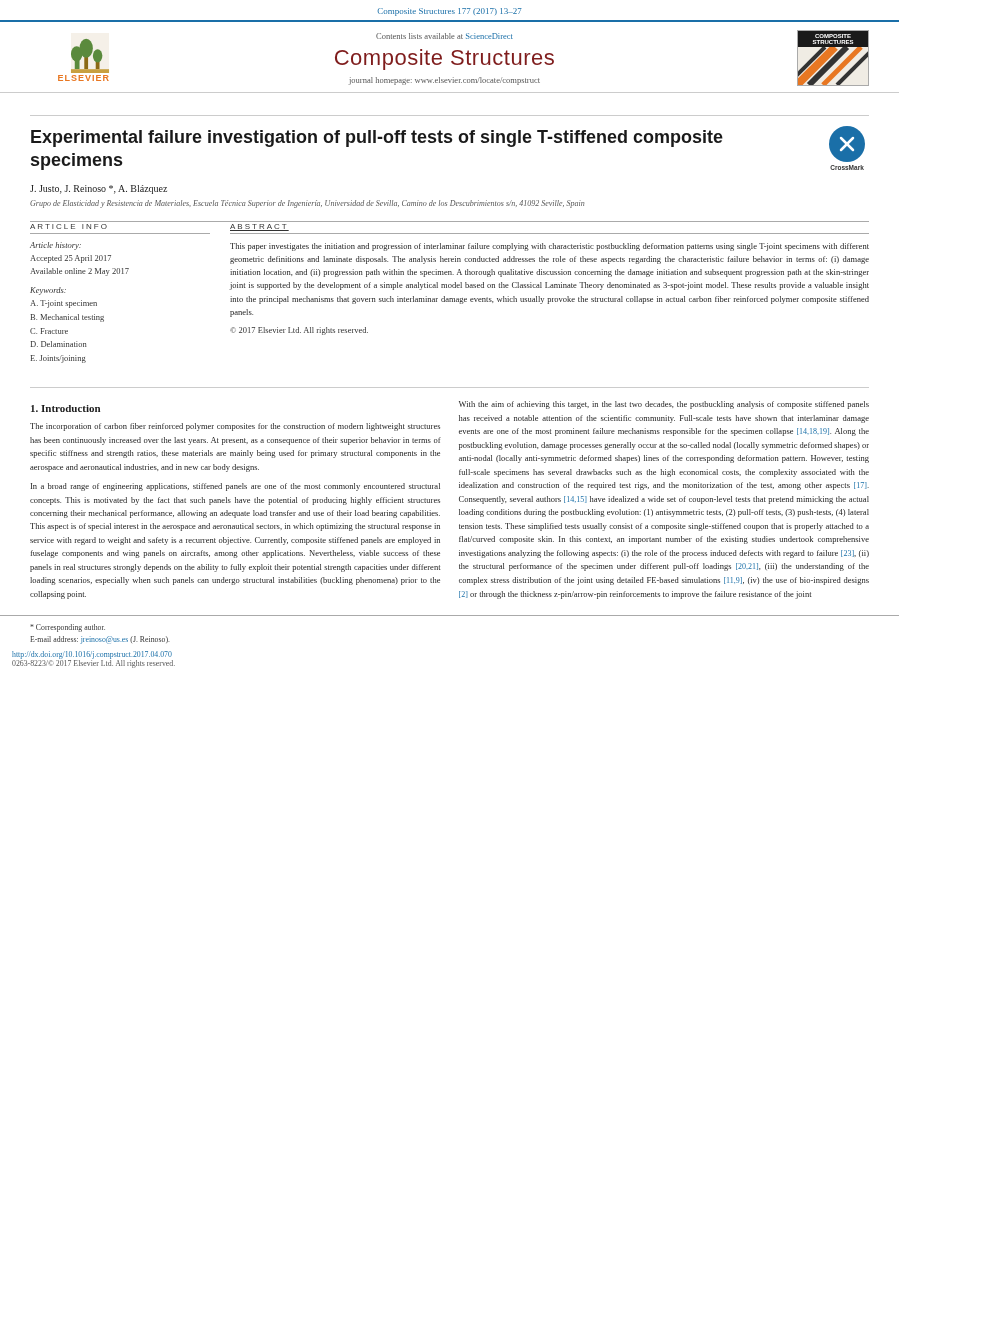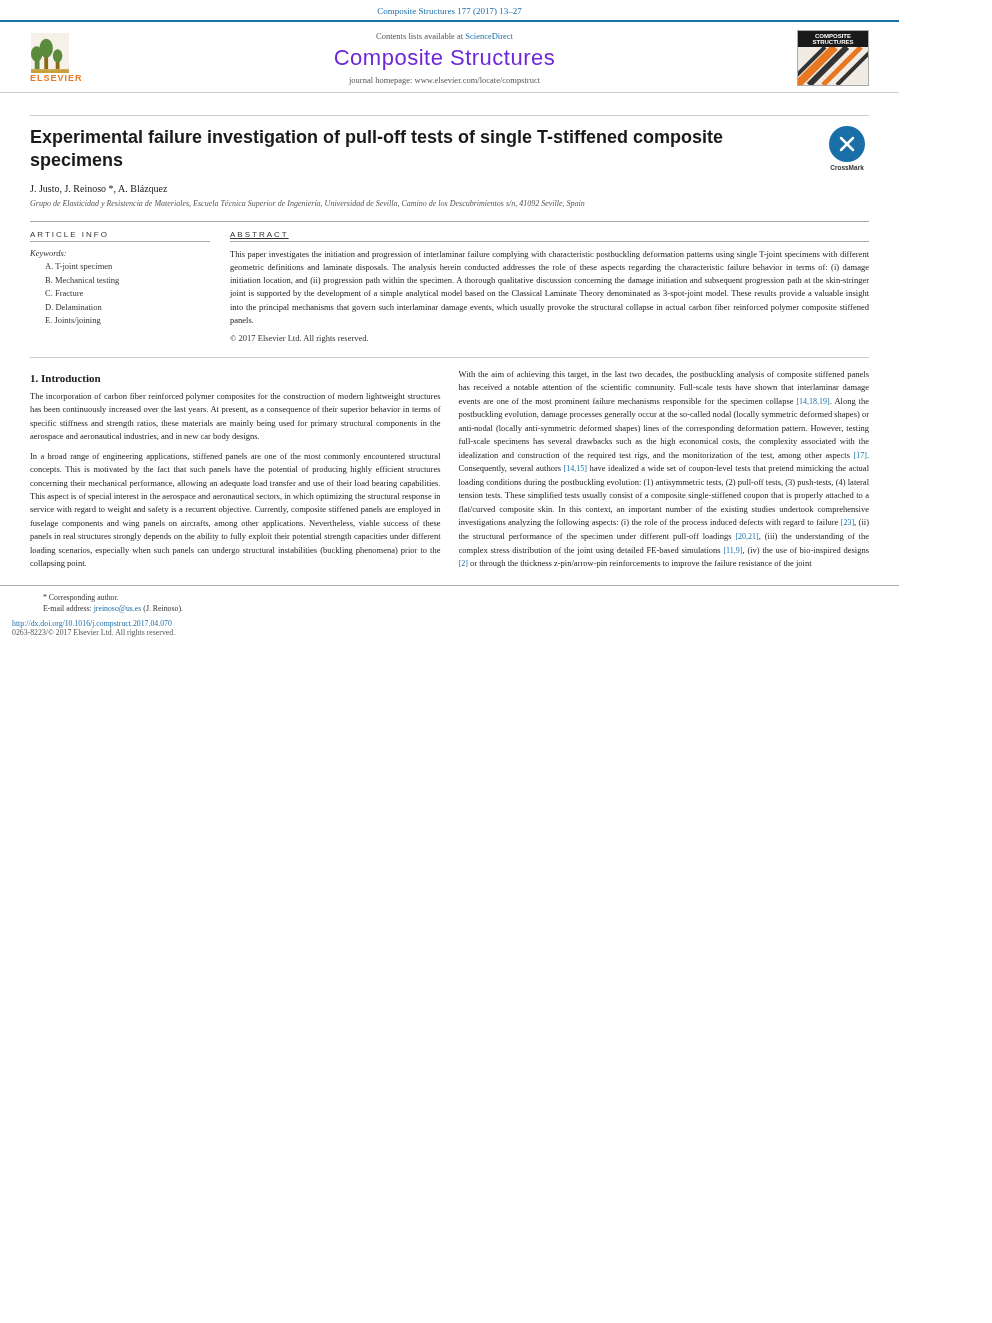--- a/index.html
+++ b/index.html
@@ -43,34 +43,34 @@
       color: #555;
       margin-bottom: 4px;
     }
     .journal-header-center .contents-line a {
       color: #1a6fa8;
       text-decoration: none;
     }
     .journal-header-center .journal-title {
       font-size: 22px;
       font-weight: normal;
-      color: #6d28d9;
+      color: #7f1d1d;
       letter-spacing: 0.5px;
       margin-bottom: 4px;
       font-family: Arial, sans-serif;
     }
     .journal-header-center .homepage-line {
       font-size: 8.5px;
       color: #555;
     }
     .elsevier-logo {
       width: 80px;
       display: flex;
       flex-direction: column;
-      align-items: flex-start;
+      align-items: flex-end;
     }
     .elsevier-logo .elsevier-tree {
       width: 40px;
       height: 40px;
     }
     .elsevier-logo .elsevier-text {
       font-size: 9px;
       color: #e87722;
       font-weight: bold;
       letter-spacing: 1px;
@@ -151,21 +151,20 @@
       font-style: italic;
       margin-bottom: 12px;
       line-height: 1.4;
     }
     
     .article-meta-row {
       display: flex;
       gap: 20px;
       margin-bottom: 14px;
       border-top: 1px solid #aaa;
-      padding-top: 8px;
     }
     .article-info {
       width: 180px;
       min-width: 180px;
     }
     .article-info .section-label {
       font-size: 8px;
       font-family: Arial, sans-serif;
       letter-spacing: 2px;
       text-transform: uppercase;
@@ -191,21 +190,20 @@
     .article-info .keywords-label {
       font-size: 8.5px;
       font-style: italic;
       color: #333;
       margin-bottom: 2px;
     }
     .article-info .keyword-item {
       font-size: 8.5px;
       color: #333;
       line-height: 1.6;
-      margin-left: 15px;
     }
     .article-abstract {
       flex: 1;
     }
     .article-abstract .section-label {
       font-size: 8px;
       font-family: Arial, sans-serif;
       letter-spacing: 2px;
       text-transform: uppercase;
       color: #333;
@@ -255,21 +253,21 @@
       color: #222;
       text-align: justify;
       margin-bottom: 6px;
     }
     .body-text .ref {
       color: #1a6fa8;
       font-size: 8px;
     }
     
     .footnote-area {
-      padding: 6px 30px 0 43px;
+      padding: 6px 30px 0 30px;
       border-top: 1px solid #aaa;
       margin-top: 8px;
     }
     .footnote-text {
       font-size: 7.8px;
       color: #333;
       line-height: 1.5;
     }
     .footnote-text a { color: #1a6fa8; text-decoration: none; }
     .bottom-urls {
@@ -362,20 +360,25 @@
       <span>J. Justo, J. Reinoso *, A. Blázquez</span>
     </div>
 
     <div class="affiliation">Grupo de Elasticidad y Resistencia de Materiales, Escuela Técnica Superior de Ingeniería, Universidad de Sevilla, Camino de los Descubrimientos s/n, 41092 Seville, Spain</div>
 
     <div class="article-meta-row">
 
       <div class="article-info">
         <div class="section-label">ARTICLE INFO</div>
         <div class="info-group">
+          <div class="info-group-title">Article history:</div>
+          <div class="info-group-content">Accepted 25 April 2017</div>
+          <div class="info-group-content">Available online 2 May 2017</div>
+        </div>
+        <div class="info-group">
           <div class="keywords-label">Keywords:</div>
           <div class="keyword-item">A. T-joint specimen</div>
           <div class="keyword-item">B. Mechanical testing</div>
           <div class="keyword-item">C. Fracture</div>
           <div class="keyword-item">D. Delamination</div>
           <div class="keyword-item">E. Joints/joining</div>
         </div>
       </div>
 
       <div class="article-abstract">

